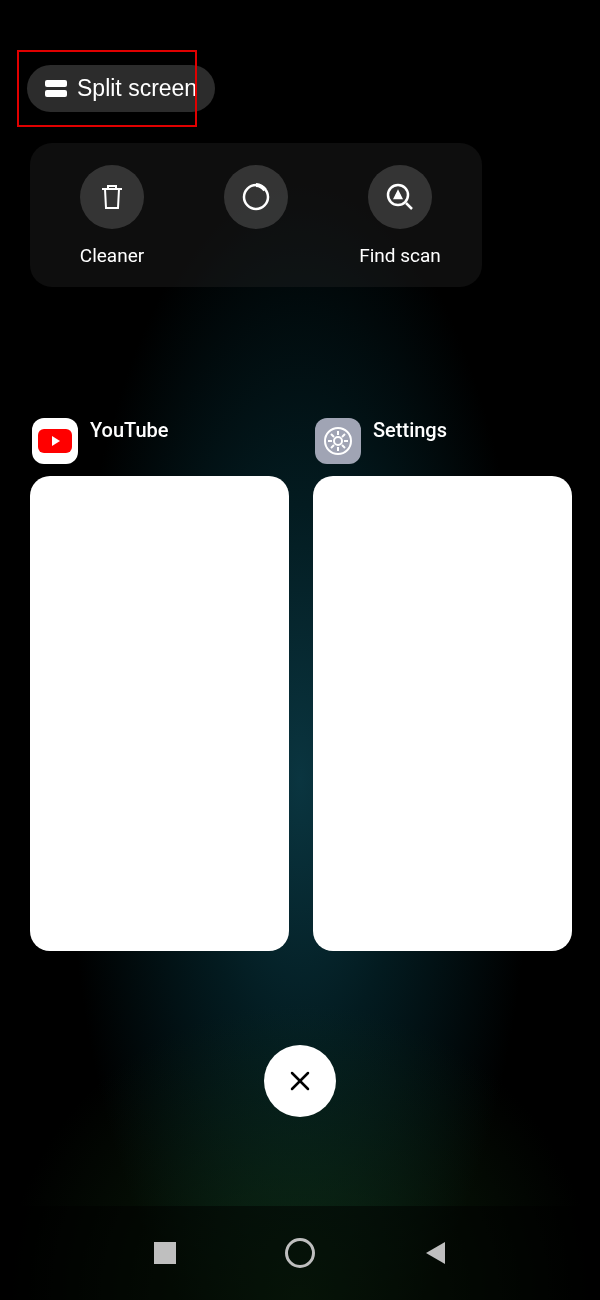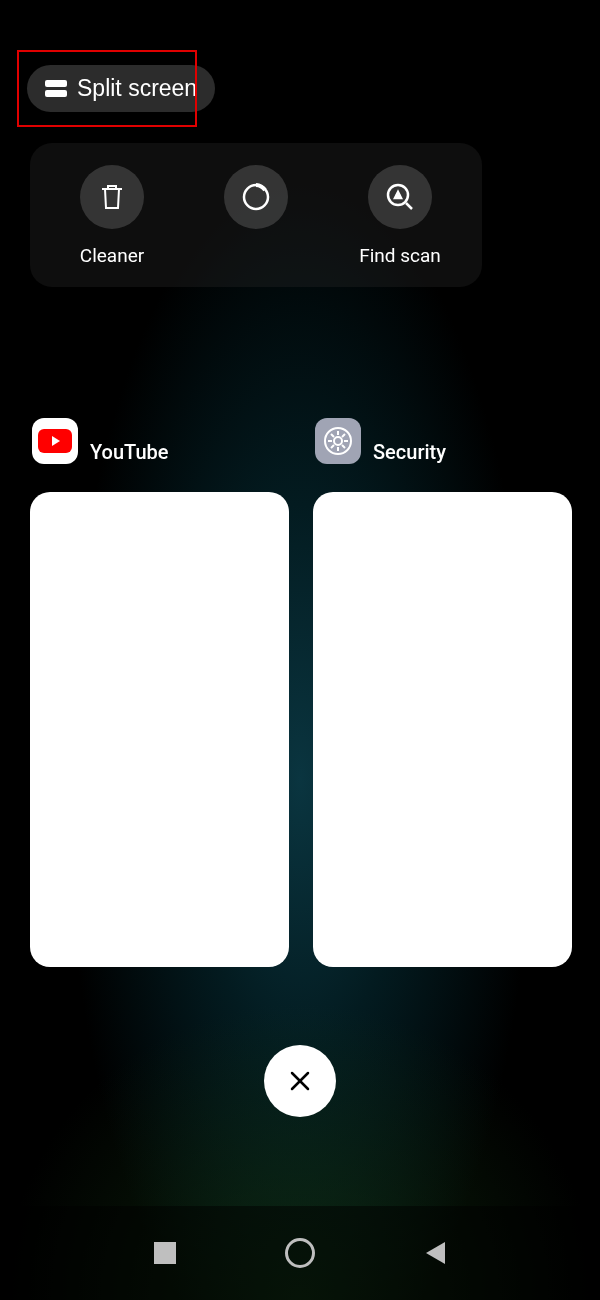--- a/index.html
+++ b/index.html
@@ -99,23 +99,23 @@
       gap: 24px;
     }
     .card-wrap {
       flex: 1;
       display: flex;
       flex-direction: column;
       cursor: pointer;
     }
     .card-header {
       display: flex;
-      align-items: flex-end;
+      align-items: flex-start;
       gap: 12px;
-      padding: 0 2px 28px;
+      padding: 0 2px 12px;
     }
     .app-icon {
       width: 46px;
       height: 46px;
       border-radius: 12px;
       display: flex;
       align-items: center;
       justify-content: center;
     }
     .yt-icon { background: #fff; }
@@ -246,21 +246,21 @@
   </div>
   <div class="card-wrap">
     <div class="card-header">
       <div class="app-icon settings-icon">
         <svg width="32" height="32" viewBox="0 0 32 32" fill="none" stroke="#fff" stroke-width="2">
           <circle cx="16" cy="16" r="13"></circle>
           <circle cx="16" cy="16" r="4"></circle>
           <path d="M16 6v4M16 22v4M6 16h4M22 16h4M9 9l3 3M20 20l3 3M23 9l-3 3M12 20l-3 3"></path>
         </svg>
       </div>
-      <div class="card-title">Security</div>
+      <div class="card-title">Settings</div>
     </div>
     <div class="card-preview"></div>
   </div>
 </div>
 
 <button class="clear-btn">
   <svg width="26" height="26" viewBox="0 0 26 26" stroke="#000" stroke-width="2.5" stroke-linecap="round">
     <line x1="5" y1="5" x2="21" y2="21"></line>
     <line x1="21" y1="5" x2="5" y2="21"></line>
   </svg>

